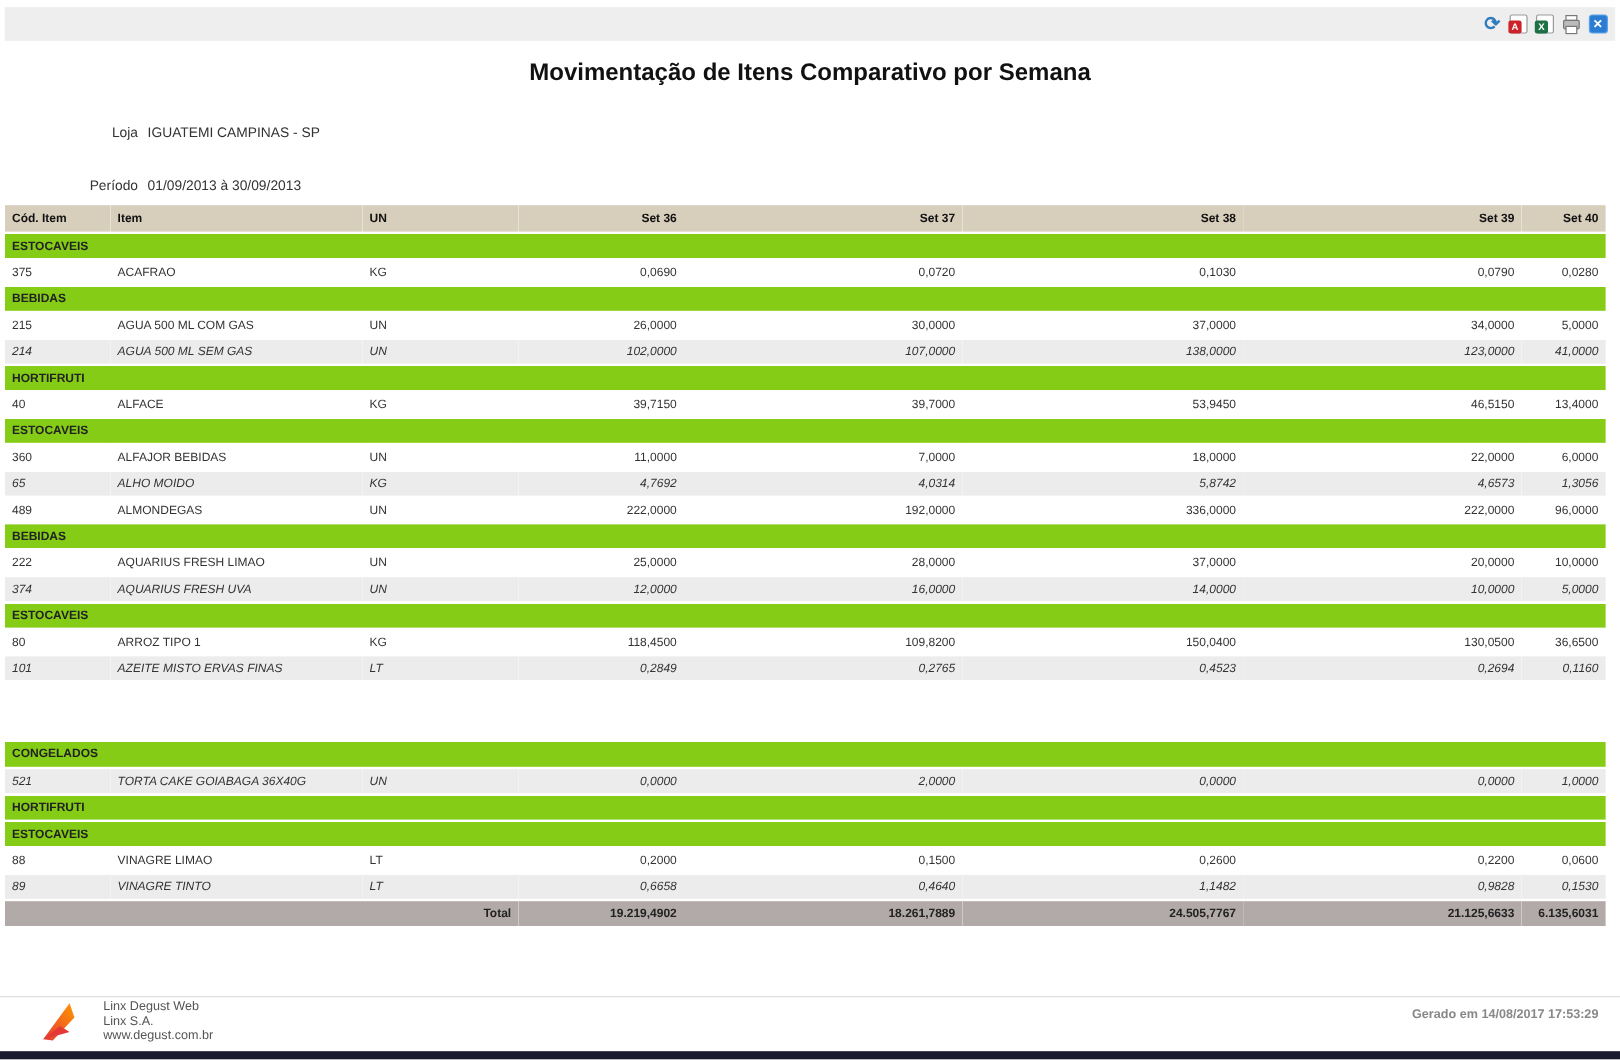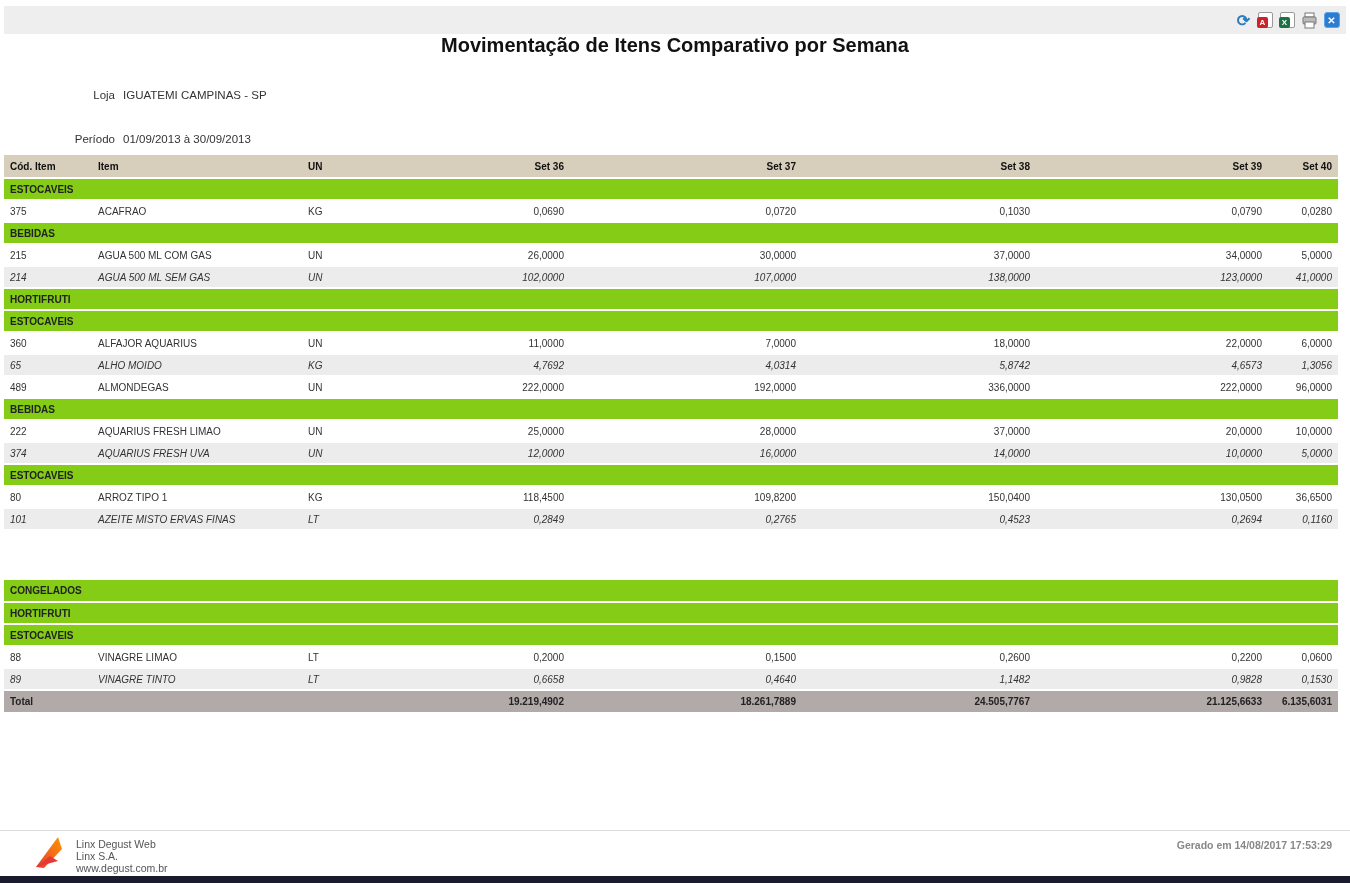--- a/index.html
+++ b/index.html
@@ -20,47 +20,47 @@
     position:absolute; left:-2px; bottom:-1px; width:11px; height:11px; border-radius:2px;
     color:#fff; font-size:8px; font-weight:bold; display:flex; align-items:center; justify-content:center;
   }
   .badge.pdf { background:#cc2229; }
   .badge.xls { background:#1e7145; }
   .close-btn {
     width:16px; height:16px; background:#2b7cd3; border:1px solid #5ea3e8; border-radius:3px;
     color:#fff; font-size:10px; font-weight:bold; display:flex; align-items:center; justify-content:center;
   }
   
-  .title { text-align:center; font-size:20px; font-weight:bold; color:#111; margin-top:0; }
+  .title { text-align:center; font-size:20px; font-weight:bold; color:#111; margin-top:16px; }
   .info { margin-top:28px; font-size:11.5px; }
   .info-row { display:flex; margin-bottom:9px;margin-top:32px; }
   .info-label { width:115px; text-align:right; margin-right:8px; color:#333; }
   .info-value { color:#333; }
   
   table.report {
     width:1334px; margin:10px 4px 0 4px; border-collapse:collapse; table-layout:fixed;
     font-size:10px; color:#333;
   }
   th, td { padding:4px 6px; border-bottom:2px solid #fff; vertical-align:middle; overflow:hidden; }
   thead th { background:#d7cebc; font-weight:bold; text-align:left; color:#111; height:23px; }
   thead th.num { text-align:right; }
   td.num { text-align:right; }
   tr.item-row td { background:#fff; height:22px; }
   tr.item-row.alt td { background:#ececec;font-style:italic; }
   tr.category-row td { background:#84cc16; font-weight:bold; color:#222; height:22px; }
   tbody.spacer td { height:50px; background:#fff; border:none; }
   tr.total-row td { background:#b2a9a9; font-weight:bold; color:#222; height:23px; }
-  td.total-label { text-align:left; }
+  td.total-label { text-align:right; }
   
   .footer {
     position:absolute; left:0; bottom:7px; width:1350px; height:46px;
     border-top:1px solid #ddd; display:flex; align-items:center; justify-content:space-between;
     padding:0 18px 0 32px;
   }
-  .footer-left { display:flex; align-items:flex-end; }
+  .footer-left { display:flex; align-items:flex-start; gap:10px; }
   .footer-lines { font-size:10.5px; color:#555; line-height:12px; }
   .generated { font-size:10.5px; color:#888; align-self:flex-start; margin-top:8px;font-weight:bold; }
   .bottom-bar { position:absolute; left:0; bottom:0; width:1350px; height:7px; background:#1b1b2f; }
 </style>
 </head>
 <body>
 
 <div class="toolbar">
   <span class="tb-icon refresh">⟳</span>
   <span class="tb-icon">
@@ -154,26 +154,36 @@
         <td>UN</td>
         <td class="num">102,0000</td>
         <td class="num">107,0000</td>
         <td class="num">138,0000</td>
         <td class="num">123,0000</td>
         <td class="num">41,0000</td>
       </tr>
       <tr class="category-row">
         <td colspan="8">HORTIFRUTI</td>
       </tr>
+      <tr class="item-row">
+        <td>40</td>
+        <td>ALFACE</td>
+        <td>KG</td>
+        <td class="num">39,7150</td>
+        <td class="num">39,7000</td>
+        <td class="num">53,9450</td>
+        <td class="num">46,5150</td>
+        <td class="num">13,4000</td>
+      </tr>
       <tr class="category-row">
         <td colspan="8">ESTOCAVEIS</td>
       </tr>
       <tr class="item-row">
         <td>360</td>
-        <td>ALFAJOR AQUARIUS</td>
+        <td>ALFAJOR BEBIDAS</td>
         <td>UN</td>
         <td class="num">11,0000</td>
         <td class="num">7,0000</td>
         <td class="num">18,0000</td>
         <td class="num">22,0000</td>
         <td class="num">6,0000</td>
       </tr>
       <tr class="item-row alt">
         <td>65</td>
         <td>ALHO MOIDO</td>
@@ -242,20 +252,30 @@
       </tr>
     </tbody>
   <tbody class="spacer">
       <tr>
         <td colspan="8"></td>
       </tr>
     </tbody>
   <tbody>
       <tr class="category-row">
         <td colspan="8">CONGELADOS</td>
+      </tr>
+      <tr class="item-row alt">
+        <td>521</td>
+        <td>TORTA CAKE GOIABAGA 36X40G</td>
+        <td>UN</td>
+        <td class="num">0,0000</td>
+        <td class="num">2,0000</td>
+        <td class="num">0,0000</td>
+        <td class="num">0,0000</td>
+        <td class="num">1,0000</td>
       </tr>
       <tr class="category-row">
         <td colspan="8">HORTIFRUTI</td>
       </tr>
       <tr class="category-row">
         <td colspan="8">ESTOCAVEIS</td>
       </tr>
       <tr class="item-row">
         <td>88</td>
         <td>VINAGRE LIMAO</td>

